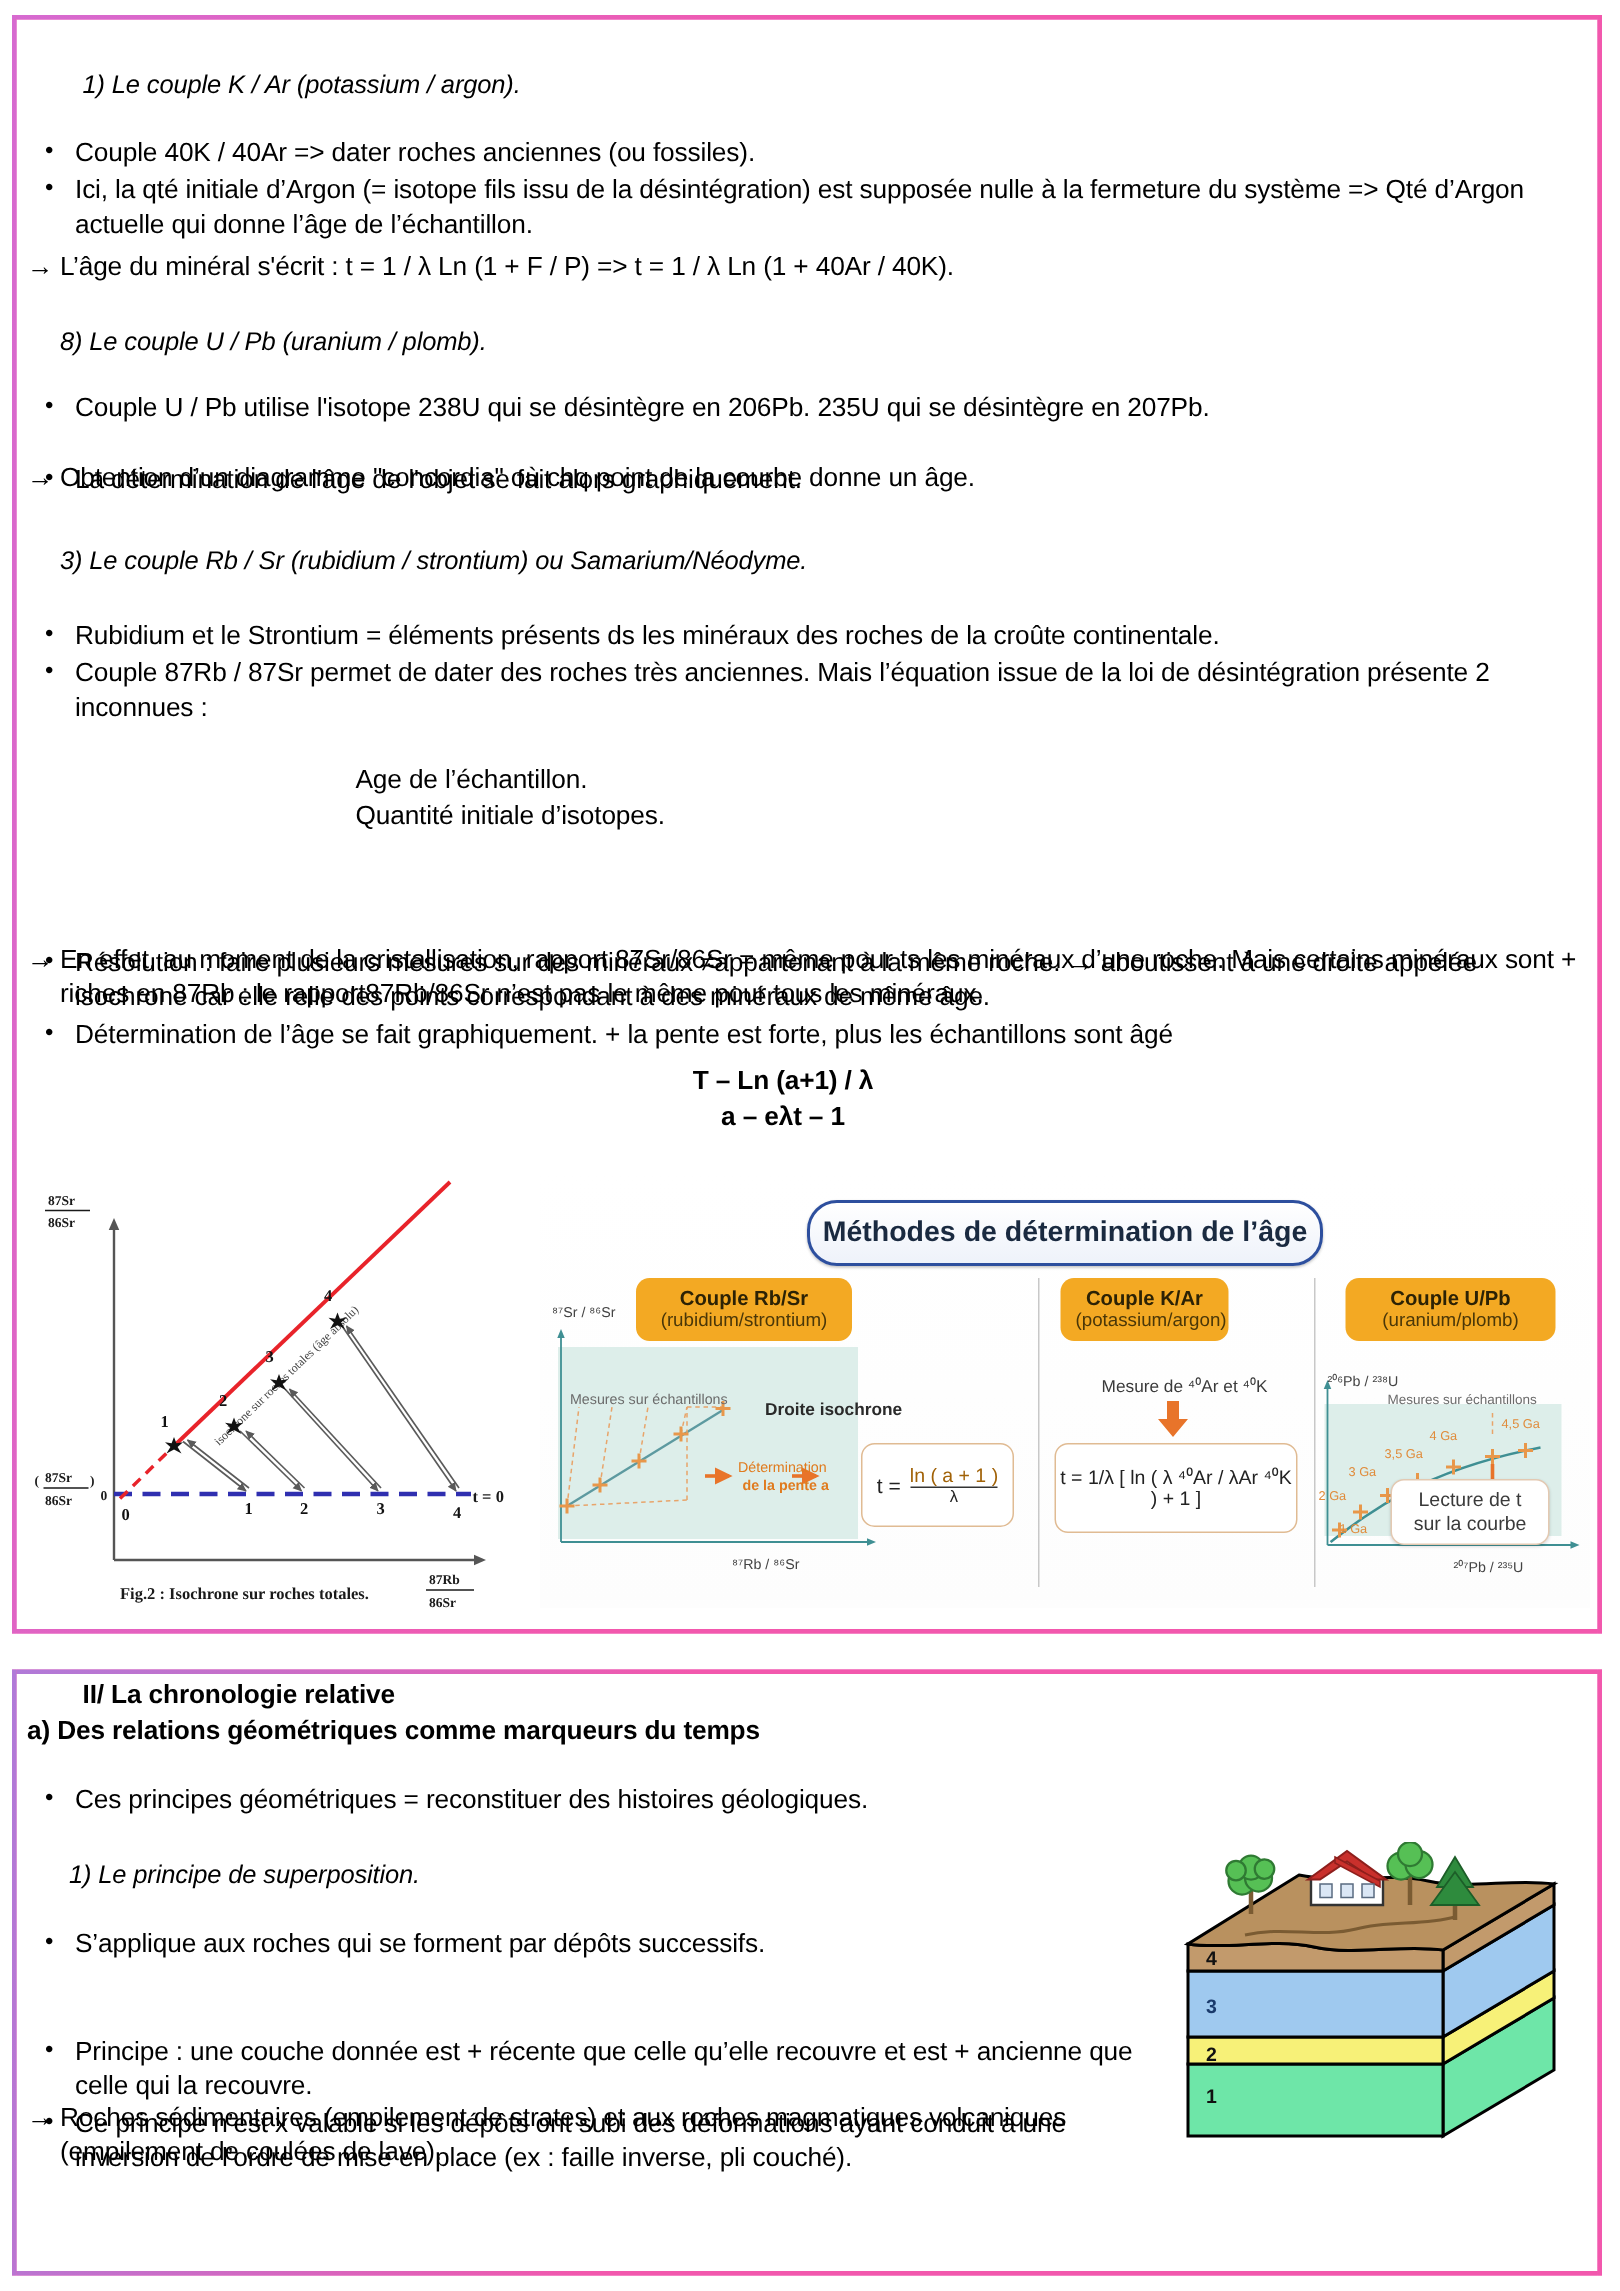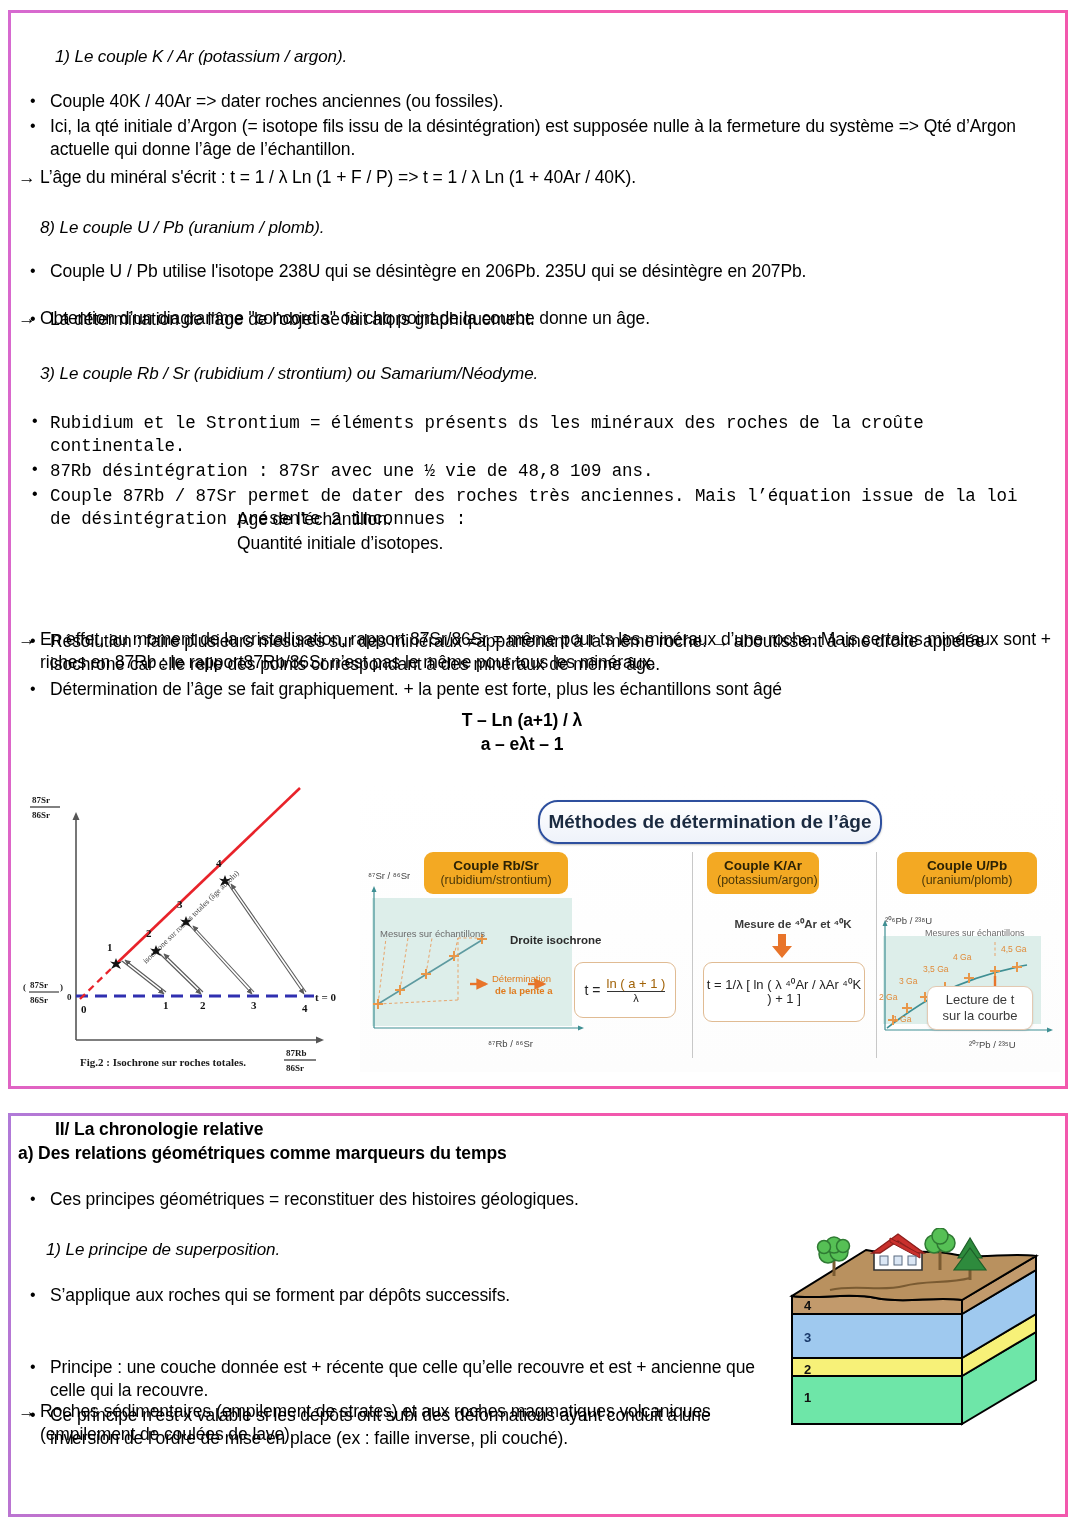--- a/index.html
+++ b/index.html
@@ -128,23 +128,22 @@
   <ul class="bl txt" style="left:22px;top:260px;width:1022px;">
     <li>Couple U / Pb utilise l'isotope 238U qui se désintègre en 206Pb. 235U qui se désintègre en 207Pb.</li>
   </ul>
   <div class="txt arrow-li" style="left:18px;top:284px;width:1024px;">Obtention d’un diagramme "concordia" où chq point de la courbe donne un âge.</div>
   <ul class="bl txt" style="left:22px;top:308px;width:1022px;">
     <li>La détermination de l'âge de l'objet se fait alors graphiquement.</li>
   </ul>
 
   <div class="txt sub" style="left:40px;top:362px;width:900px;">3) Le couple Rb / Sr (rubidium / strontium) ou Samarium/Néodyme.</div>
 
-  <ul class="bl txt" style="left:22px;top:412px;width:1022px;font-family:Liberation Mono, monospace;">
+  <ul class="bl txt" style="left:22px;top:412px;width:1022px;">
     <li>Rubidium et le Strontium = éléments présents ds les minéraux des roches de la croûte continentale.</li>
-    <li>87Rb désintégration : 87Sr avec une ½ vie de 48,8 109 ans.</li>
     <li>Couple 87Rb / 87Sr permet de dater des roches très anciennes. Mais l’équation issue de la loi de désintégration présente 2 inconnues :</li>
   </ul>
   <div class="txt indent-l" style="left:22px;top:508px;width:820px;">Age de l’échantillon.</div>
   <div class="txt indent-l" style="left:22px;top:532px;width:820px;">Quantité initiale d’isotopes.</div>
 
   <div class="txt arrow-li" style="left:18px;top:582px;width:1020px;">En effet, au moment de la cristallisation, rapport 87Sr/86Sr = même pour ts les minéraux d’une roche. Mais certains minéraux sont + riches en 87Rb : le rapport87Rb/86Sr n’est pas le même pour tous les minéraux.</div>
 
   <ul class="bl txt" style="left:22px;top:630px;width:1022px;">
     <li>Résolution : faire plusieurs mesures sur des minéraux ≠appartenant à la même roche. → aboutissent à une droite appelée isochrone car elle relie des points correspondant à des minéraux de même âge.</li>
     <li>Détermination de l’âge se fait graphiquement. + la pente est forte, plus les échantillons sont âgé</li>
@@ -297,21 +296,21 @@
         </span>
       </div>
       <div class="axlab" style="left:126px;top:186px;">⁸⁷Rb / ⁸⁶Sr</div>
     </div>
 
     <div class="mpanel" id="p2">
       <div class="chip" style="left:14px;top:0px;width:112px;">
         <span class="c1">Couple K/Ar</span>
         <span class="c2">(potassium/argon)</span>
       </div>
-      <div style="position:absolute;left:24px;top:64px;width:152px;text-align:center;font-size:11.5px;color:#3a3a3a;font-weight:bold;">Mesure de ⁴⁰Ar et ⁴⁰K</div>
+      <div style="position:absolute;left:0;top:64px;width:152px;text-align:right;font-size:11.5px;color:#3a3a3a;">Mesure de ⁴⁰Ar et ⁴⁰K</div>
       <svg style="position:absolute;left:74px;top:82px;" width="30" height="26">
         <path d="M11,0 h8 v12 h6 l-10,12 l-10,-12 h6 z" fill="#e8742a"></path>
       </svg>
       <div class="fbox" style="left:10px;top:110px;width:160px;height:58px;">
         <span style="font-size:13px;color:#222;text-align:center;line-height:1.1;">t = 1/λ [ ln ( λ ⁴⁰Ar / λAr ⁴⁰K ) + 1 ]</span>
       </div>
     </div>
 
     <div class="mpanel" id="p3">
       <div class="chip" style="left:20px;top:0px;width:140px;">

